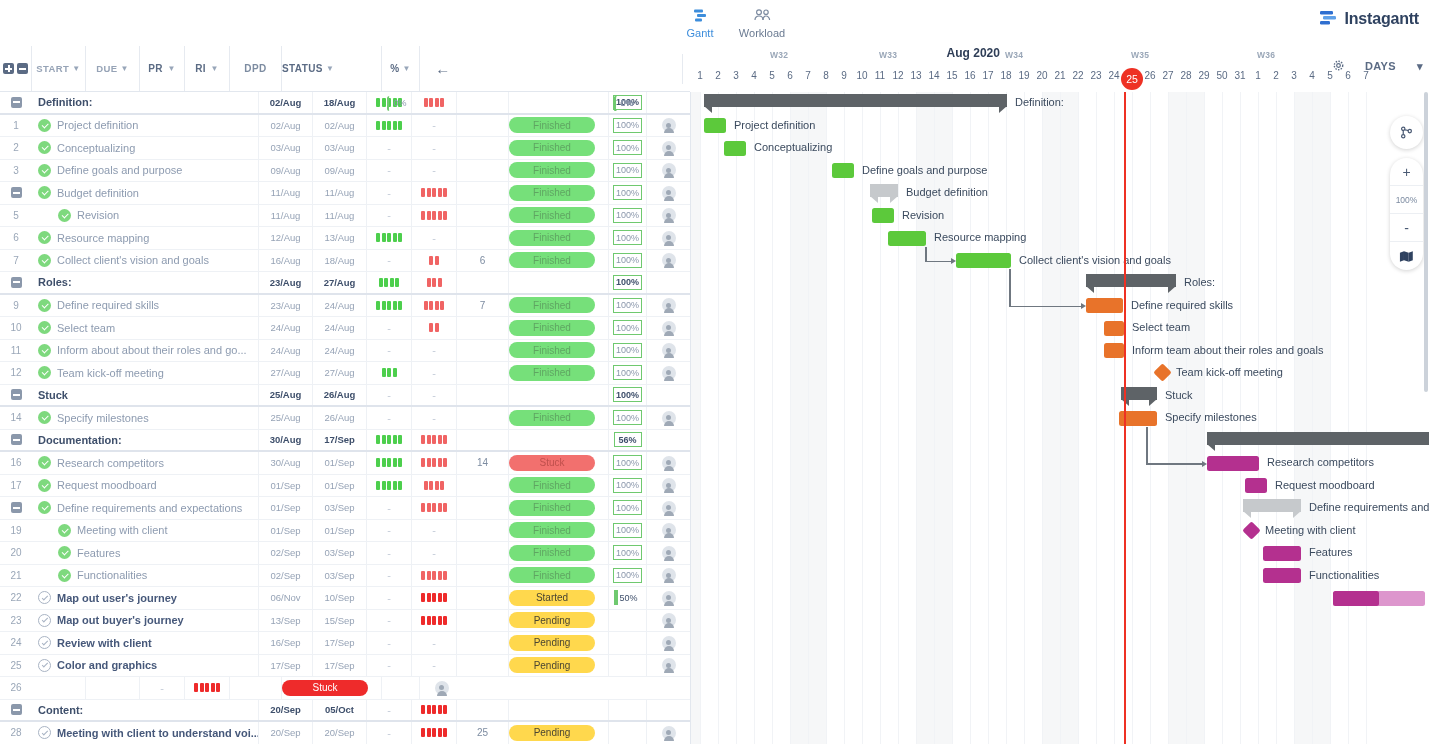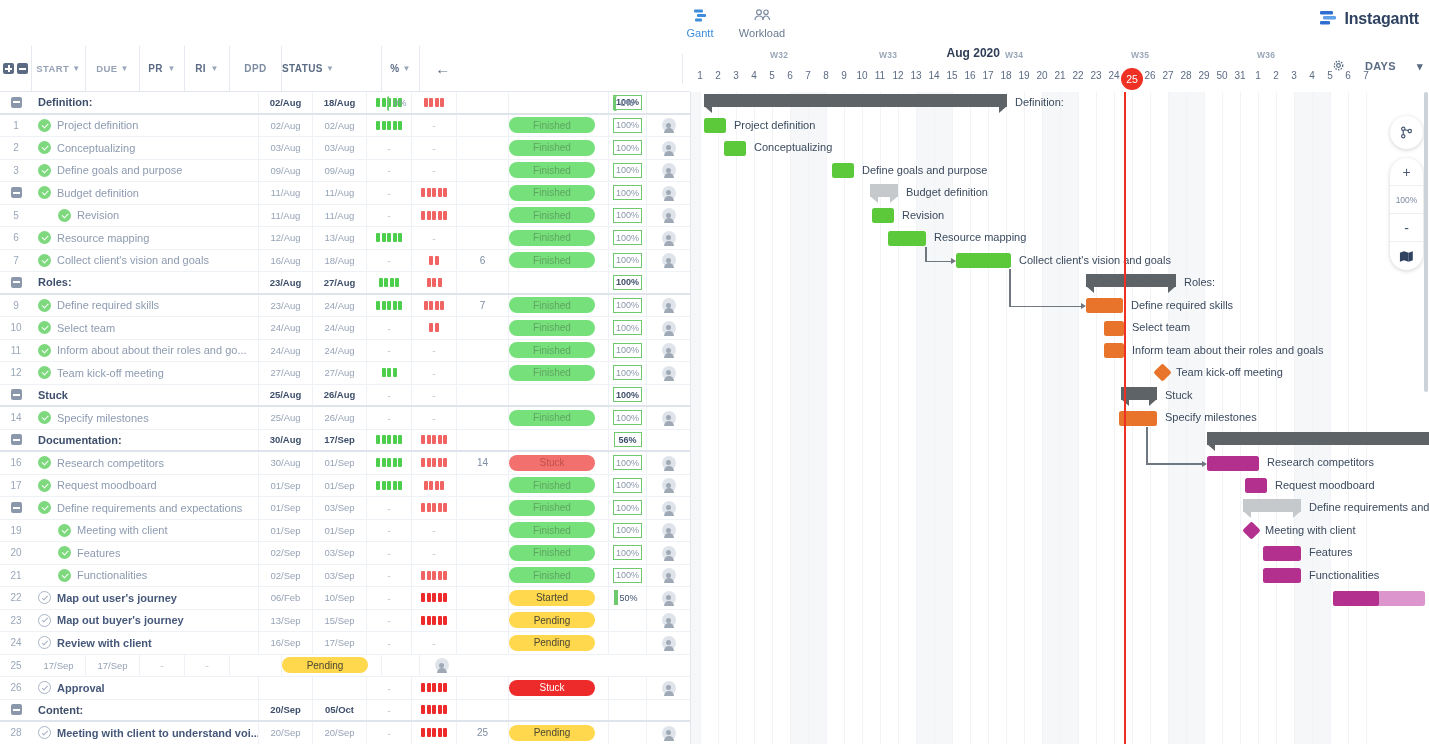--- a/index.html
+++ b/index.html
@@ -956,21 +956,21 @@
               <i></i>
             </div>
           </div>
         </div>
         <div class="row open">
           <div class="cell c-idx">22</div>
           <div class="cell c-name">
             <span class="chk todo"></span>
             <span>Map out user's journey</span>
           </div>
-          <div class="cell c-start">06/Feb</div>
+          <div class="cell c-start">06/Nov</div>
           <div class="cell c-due">10/Sep</div>
           <div class="cell c-pr">
             <span class="dash">-</span>
           </div>
           <div class="cell c-ri">
             <span class="tick r2"></span>
             <span class="tick r2"></span>
             <span class="tick r2"></span>
             <span class="tick r2"></span>
             <span class="tick r2"></span>
@@ -1041,20 +1041,24 @@
             <div class="pct bar">0%</div>
           </div>
           <div class="cell c-av">
             <div class="avatar">
               <i></i>
             </div>
           </div>
         </div>
         <div class="row open">
           <div class="cell c-idx">25</div>
+          <div class="cell c-name">
+            <span class="chk todo"></span>
+            <span>Color and graphics</span>
+          </div>
           <div class="cell c-start">17/Sep</div>
           <div class="cell c-due">17/Sep</div>
           <div class="cell c-pr">
             <span class="dash">-</span>
           </div>
           <div class="cell c-ri">
             <span class="dash">-</span>
           </div>
           <div class="cell c-dpd"></div>
           <div class="cell c-status">
@@ -1064,24 +1068,20 @@
             <div class="pct bar">0%</div>
           </div>
           <div class="cell c-av">
             <div class="avatar">
               <i></i>
             </div>
           </div>
         </div>
         <div class="row open">
           <div class="cell c-idx">26</div>
-          <div class="cell c-name">
-            <span class="chk todo"></span>
-            <span>Approval</span>
-          </div>
           <div class="cell c-start"></div>
           <div class="cell c-due"></div>
           <div class="cell c-pr">
             <span class="dash">-</span>
           </div>
           <div class="cell c-ri">
             <span class="tick r2"></span>
             <span class="tick r2"></span>
             <span class="tick r2"></span>
             <span class="tick r2"></span>

